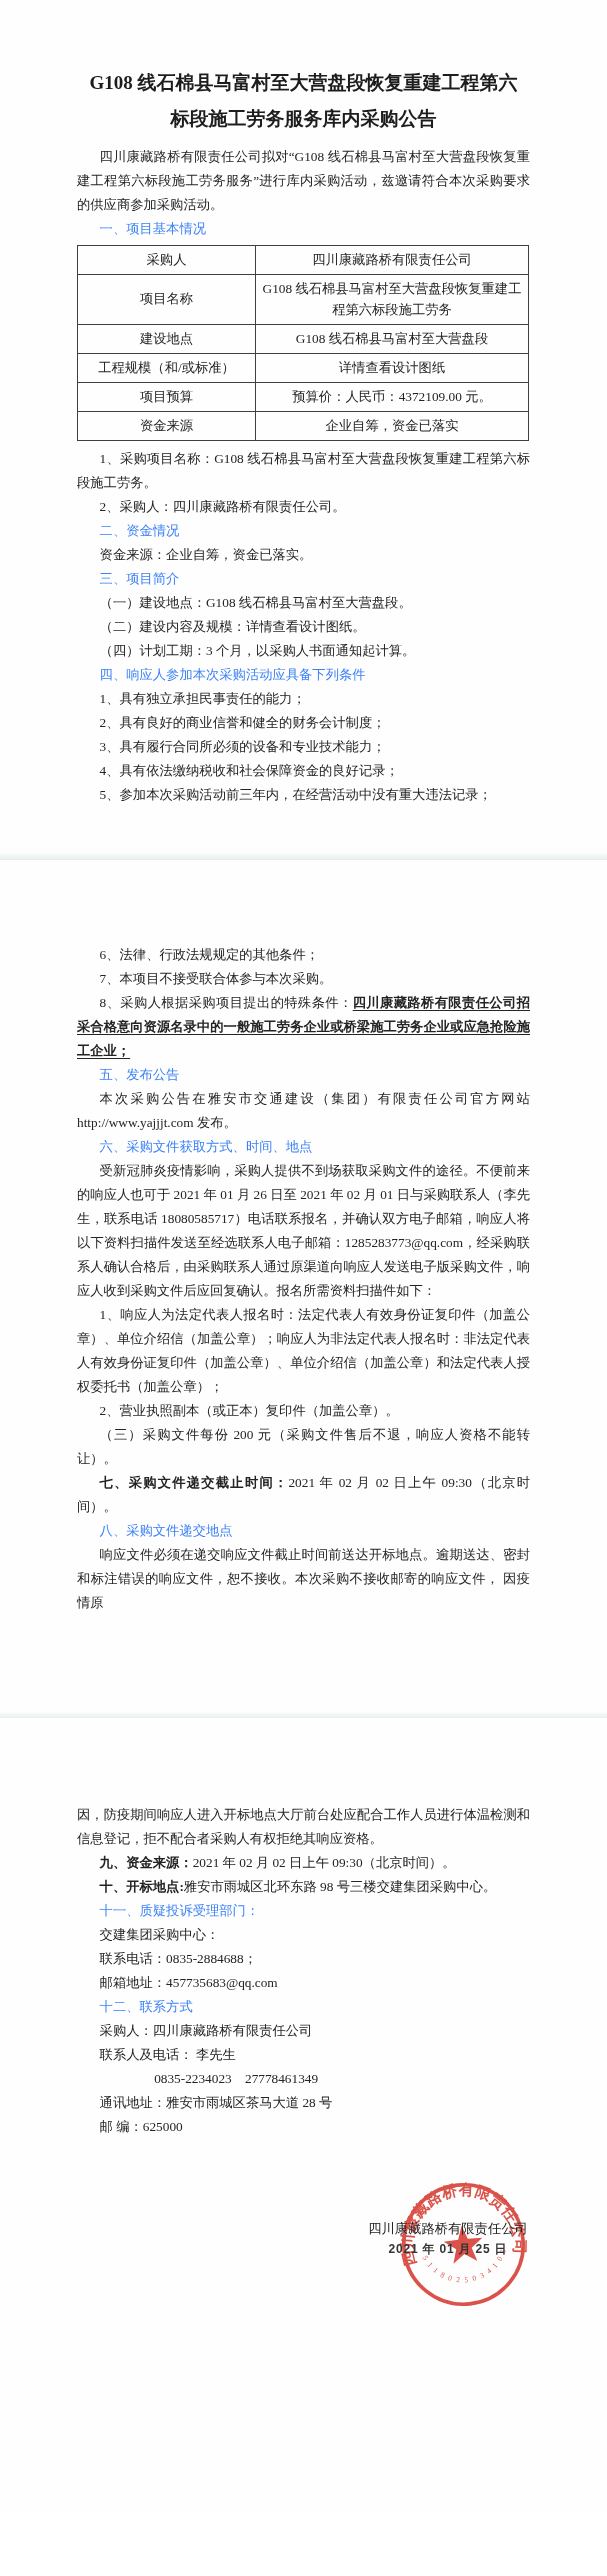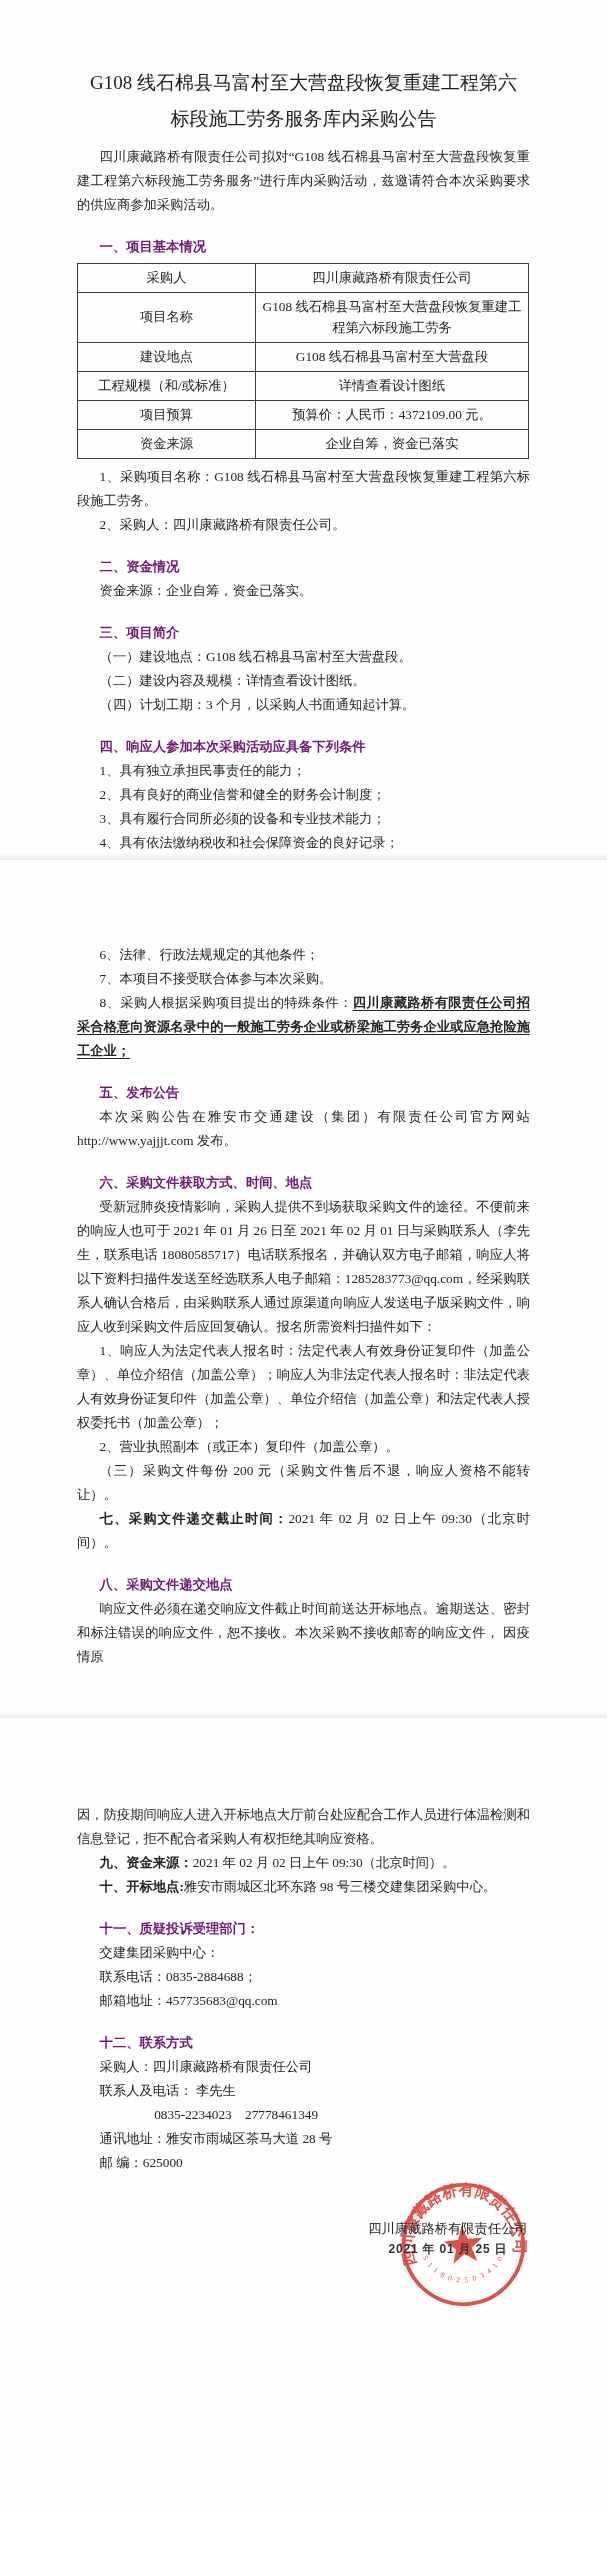--- a/index.html
+++ b/index.html
@@ -5,25 +5,25 @@
   html,body { margin:0; padding:0; background:#ffffff; }
   body { width:607px; font-family:"Liberation Serif","DejaVu Serif",serif; color:#242424; }
   .doc { width:607px; }
   .page { position:relative; width:607px; box-sizing:border-box; background:#fefefe; overflow:hidden; }
   .page-1 { height:858px; padding:65px 77px 0 77px; }
   .page-2 { height:857px; padding:83px 77px 0 77px; }
   .page-3 { height:792px; padding:85px 77px 0 77px; }
   .page-sep { height:1.5px; background:linear-gradient(#f1f4f4,#e4e9e9); }
   .page-1:after,.page-2:after { content:""; position:absolute; left:0; right:0; bottom:0; height:6px;
       background:linear-gradient(rgba(240,243,243,0),rgba(236,240,240,.9)); }
-  h1.title { margin:0 0 7.6px 0; font-size:19px; line-height:36px; text-align:center; font-weight:normal; color:#1d1d1d; }
+  h1.title { margin:0 0 7.6px 0; font-size:19px; line-height:36px; text-align:center; font-weight:bold; color:#1d1d1d; }
   p { margin:0; font-size:13.3px; line-height:24px; text-align:justify; }
   .ind { text-indent:1.7em; }
   .ind-deep { text-indent:5.8em; }
-  .hd { font-weight:bold; color:#701a75;margin-top:18px; }
+  .hd { font-weight:normal; color:#3b82f6; }
   .b { font-weight:bold; }
   .u { font-weight:bold; text-decoration:underline; text-underline-offset:3px; }
   .pre { white-space:pre-wrap; }
   table.info { border-collapse:collapse; width:452px; margin:4.6px 0 6px 0;text-align:center; }
   table.info td { border:1.2px solid #3f3f3f; font-size:13.3px; line-height:20.5px; padding:3.8px 6px; vertical-align:middle; }
   td.lab { width:165px; padding-left:13px; }
   td.val { padding-left:26px; }
   td.val-tight { padding-left:9px; }
   .sig { position:absolute; left:351px; top:501px; width:194px; text-align:center; z-index:2; }
   .sig-company { font-size:13.3px; line-height:20px; color:#222; }

